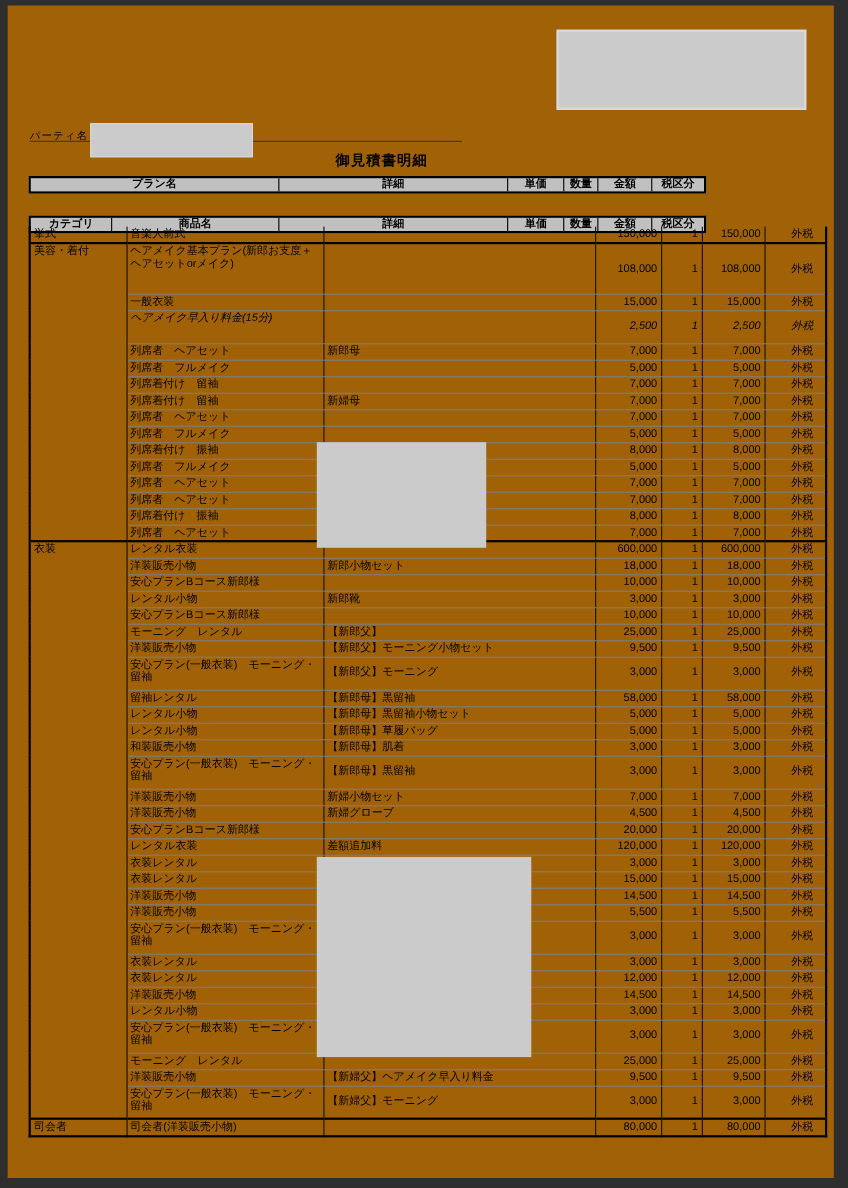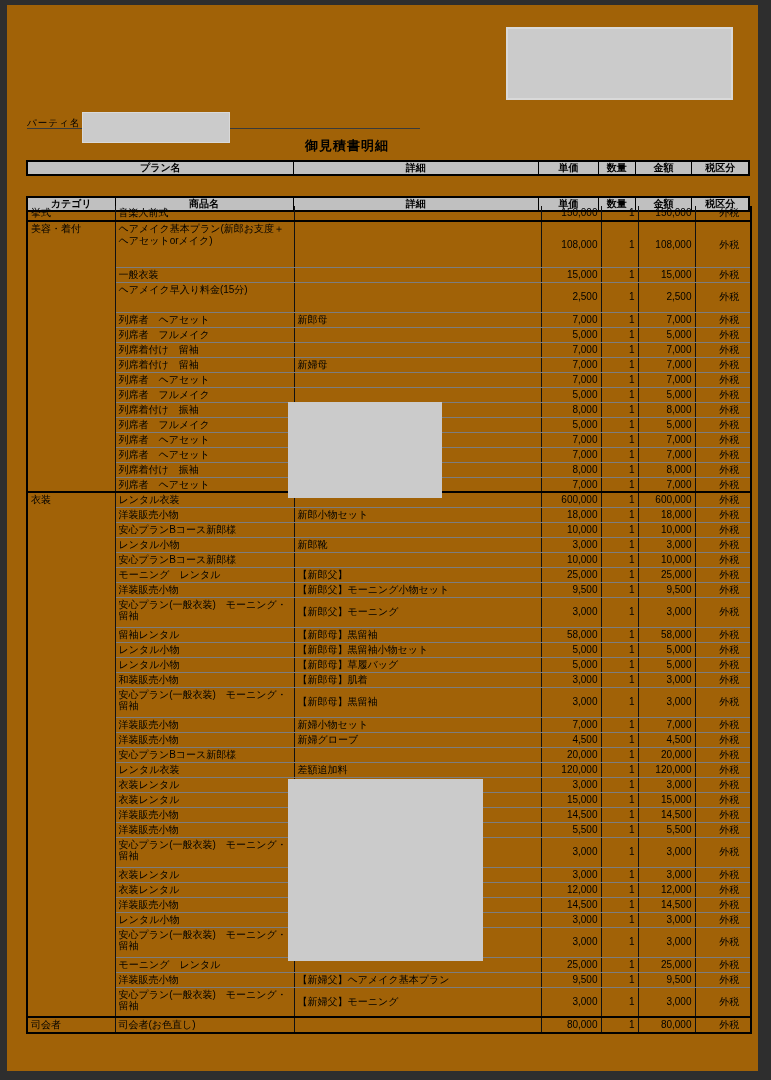--- a/index.html
+++ b/index.html
@@ -37,21 +37,21 @@
 
   
   .redact { position:absolute; background:var(--redact,#cbcbcb); z-index:10; }
   .redact-party   { left:82px;  top:112px; width:148px; height:31px; border:1px solid #d9d9d9; }
   .redact-topright{ left:506px; top:27px;  width:227px; height:73px; border:2px solid #d9d9d9; }
   .redact-detail-a{ left:288px; top:402px; width:154px; height:96px; }
   .redact-detail-b{ left:288px; top:779px; width:195px; height:182px; }
 
   
   .band {
-    position:absolute; left:26px; width:724px; height:16px;
+    position:absolute; left:26px; width:616px; height:16px;
     display:flex; background:var(--header-bg,#c0c0c0);
     border:2px solid #000;
   }
   .band1 { top:160px; }
   .band2 { top:196px; }
   .band-cell {
     display:flex; align-items:center; justify-content:center;
     font-size:10px; font-weight:bold; line-height:1;
     border-right:1px solid #000; height:100%;
   }
@@ -138,21 +138,21 @@
           <td class="c-tax">外税</td>
         </tr>
         <tr class="">
           <td class="c-item">一般衣装</td>
           <td class="c-detail"></td>
           <td class="c-num">15,000</td>
           <td class="c-num">1</td>
           <td class="c-num">15,000</td>
           <td class="c-tax">外税</td>
         </tr>
-        <tr class="" style="height: 30px;">
+        <tr class="" style="height: 30px; font-style: italic;">
           <td class="c-item">ヘアメイク早入り料金(15分)</td>
           <td class="c-detail"></td>
           <td class="c-num">2,500</td>
           <td class="c-num">1</td>
           <td class="c-num">2,500</td>
           <td class="c-tax">外税</td>
         </tr>
         <tr class="">
           <td class="c-item">列席者　ヘアセット</td>
           <td class="c-detail">新郎母</td>
@@ -469,37 +469,37 @@
         <tr class="">
           <td class="c-item">モーニング　レンタル</td>
           <td class="c-detail"></td>
           <td class="c-num">25,000</td>
           <td class="c-num">1</td>
           <td class="c-num">25,000</td>
           <td class="c-tax">外税</td>
         </tr>
         <tr class="">
           <td class="c-item">洋装販売小物</td>
-          <td class="c-detail">【新婦父】ヘアメイク基本プラン</td>
+          <td class="c-detail">【新婦父】ヘアメイク早入り料金</td>
           <td class="c-num">9,500</td>
           <td class="c-num">1</td>
           <td class="c-num">9,500</td>
           <td class="c-tax">外税</td>
         </tr>
         <tr class="" style="height: 30px;">
           <td class="c-item">安心プラン(一般衣装)　モーニング・留袖</td>
           <td class="c-detail">【新婦父】モーニング</td>
           <td class="c-num">3,000</td>
           <td class="c-num">1</td>
           <td class="c-num">3,000</td>
           <td class="c-tax">外税</td>
         </tr>
         <tr class="section-start">
           <td class="c-cat" rowspan="1">司会者</td>
-          <td class="c-item">司会者(お色直し)</td>
+          <td class="c-item">司会者(洋装販売小物)</td>
           <td class="c-detail"></td>
           <td class="c-num">80,000</td>
           <td class="c-num">1</td>
           <td class="c-num">80,000</td>
           <td class="c-tax">外税</td>
         </tr>
       </tbody>
   </table>
 
   <div class="redact redact-detail-a"></div>

